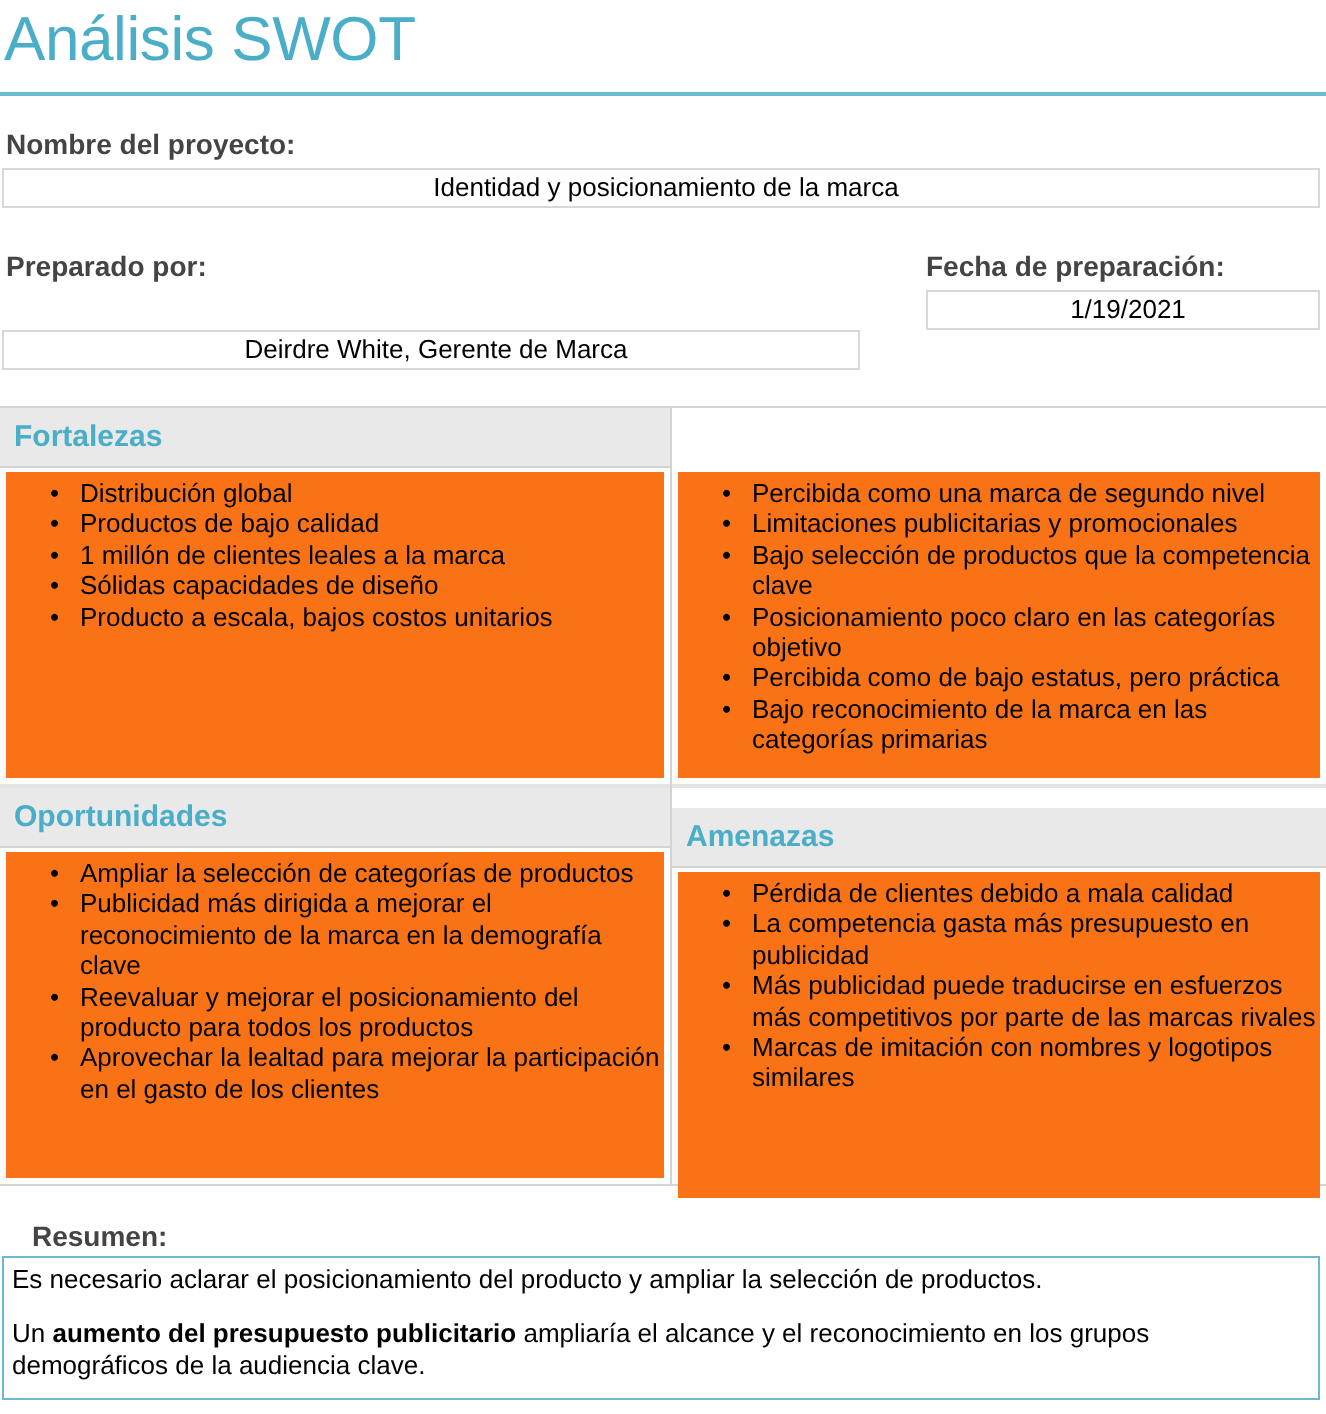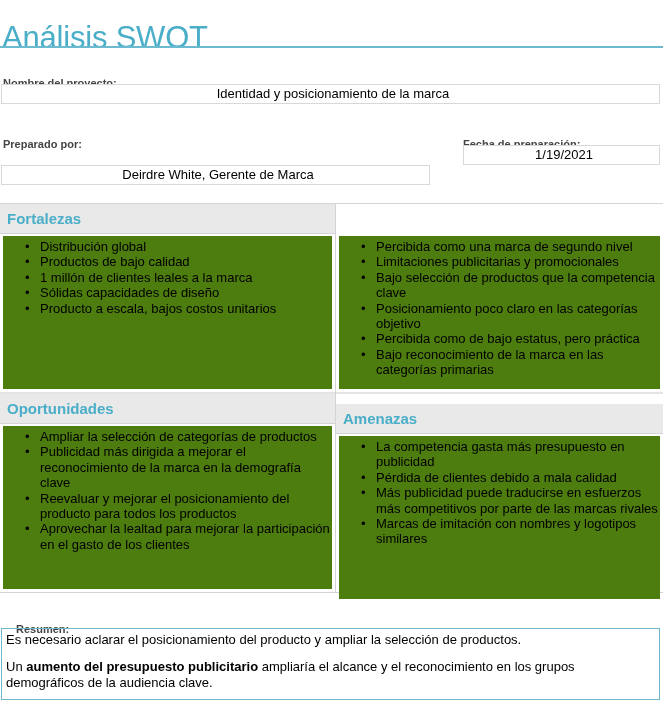--- a/index.html
+++ b/index.html
@@ -4,46 +4,44 @@
   <style>
     html, body { margin: 0; padding: 0; background: #ffffff; }
     body {
       width: 663px; height: 707px; overflow: hidden; position: relative;
       font-family: "Liberation Sans", sans-serif; color: #000;
     }
     .title {
       position: absolute; left: 2px; top: 0px;
       font-size: 31px; color: #4aaec8; font-weight: normal; line-height: 40px;
       letter-spacing: -0.2px;
-      margin-top: 18px;
     }
     .title-rule {
       position: absolute; left: 0; top: 46px; width: 663px; height: 2px; background: #6bbad0;
     }
     .label {
-      position: absolute; font-size: 11px; font-weight: bold; color: #444;
+      position: absolute; font-size: 14px; font-weight: bold; color: #444;
       font-family: "Liberation Sans", sans-serif;
-      margin-top: 13px;
     }
     .field {
       position: absolute; height: 20px; border: 1px solid #d8d8d8; box-sizing: border-box;
       font-size: 13px; line-height: 18px; padding-left: 5px; background: #fff; color: #000; text-align: center;
     }
     .swot {
       position: absolute; left: 0; top: 203px; width: 663px; height: 388px;
       border-top: 1px solid #d4d4d4; border-bottom: 1px solid #d4d4d4;
     }
     .quad { position: absolute; box-sizing: border-box; }
     .quad-head {
       height: 30px; background: #e9e9e9; border-bottom: 1px solid #d4d4d4;
       font-size: 15px; font-weight: bold; color: #4aaec8; line-height: 30px; padding-left: 7px;
       box-sizing: border-box;
     }
     .quad-body {
-      background: #4d7c0f; position: absolute; left: 3px; right: 3px; top: 32px; bottom: 3px;
+      background: #f97316; position: absolute; left: 3px; right: 3px; top: 32px; bottom: 3px;
     }
     .quad-body ul {
       margin: 0; padding: 3px 0 0 37px; list-style: none;
       font-size: 13px; line-height: 15.4px;
     }
     .quad-body li { position: relative; }
     .quad-body li::before {
       content: "•"; position: absolute; left: -15px; top: 0;
     }
     .vdivider { position: absolute; left: 335px; top: 0; width: 1px; height: 100%; background: #d4d4d4; }
@@ -109,22 +107,22 @@
         <li>Reevaluar y mejorar el posicionamiento del producto para todos los productos</li>
         <li>Aprovechar la lealtad para mejorar la participación en el gasto de los clientes</li>
       </ul>
     </div>
   </div>
 
   <div class="quad" style="left:336px; top:200px; width:327px; height:198px;">
     <div class="quad-head">Amenazas</div>
     <div class="quad-body">
       <ul>
+        <li>Pérdida de clientes debido a mala calidad</li>
         <li>La competencia gasta más presupuesto en publicidad</li>
-        <li>Pérdida de clientes debido a mala calidad</li>
         <li>Más publicidad puede traducirse en esfuerzos más competitivos por parte de las marcas rivales</li>
         <li>Marcas de imitación con nombres y logotipos similares</li>
       </ul>
     </div>
   </div>
 
   <div class="vdivider"></div>
 </div>
 
 <div class="label" style="left:16px; top:610px;">Resumen:</div>

